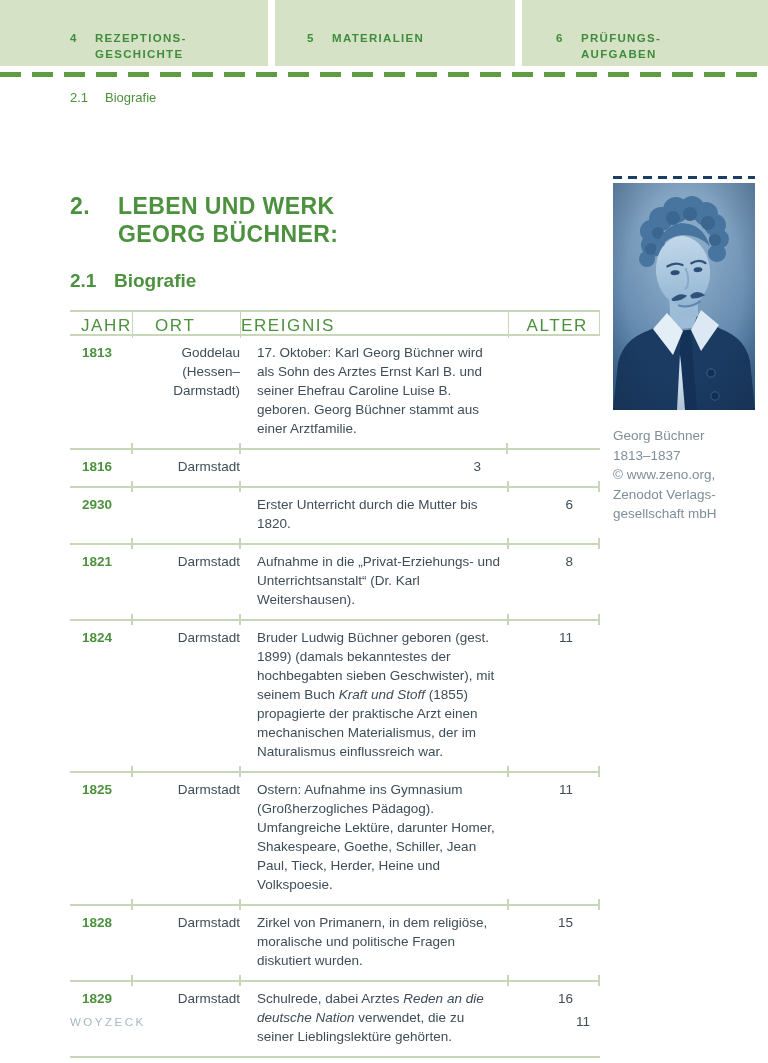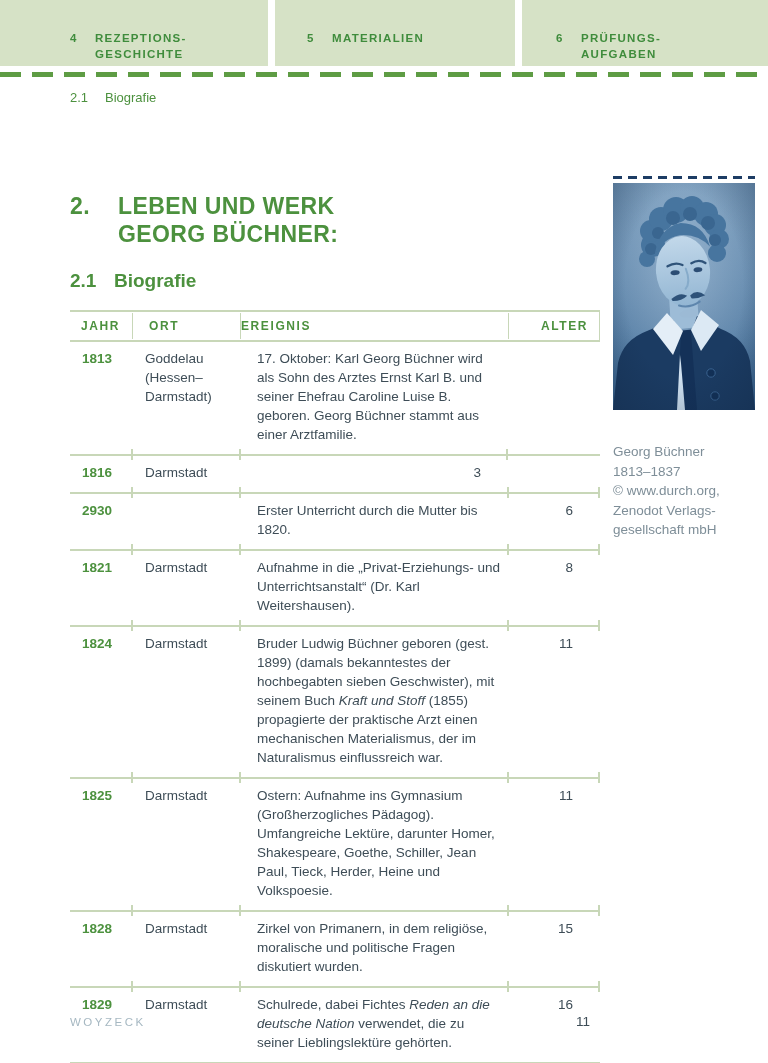--- a/index.html
+++ b/index.html
@@ -42,45 +42,45 @@
       font-weight:bold;font-size:23px;line-height:28px;letter-spacing:.4px;}
   .h1 .num{width:48px;flex:0 0 48px;}
   .h1 .lines span{display:block;}
   .h2{position:absolute;top:270px;left:70px;display:flex;color:var(--green);
       font-weight:bold;font-size:19px;}
   .h2 .num{width:44px;flex:0 0 44px;}
 
   
   .bio{position:absolute;top:310px;left:70px;width:530px;font-size:13.5px;line-height:19px;color:var(--ink);
        border-bottom:2px solid var(--sage);}
-  .bio-header{display:grid;grid-template-columns:62px 108px 268px 92px;height:32px;align-items:center;
+  .bio-header{display:grid;grid-template-columns:62px 108px 268px 92px;height:26px;align-items:center;
        border-top:2px solid var(--sage);border-bottom:2px solid var(--sage);border-right:1px solid var(--sage);
-       color:var(--green);font-size:12px;font-weight:bold;letter-spacing:1.6px;}
+       color:var(--green);font-size:17px;font-weight:normal;letter-spacing:1.6px;}
   .bio-header .hc{height:26px;display:flex;align-items:center;}
   .bio-header .hc+.hc{border-left:1px solid var(--sage);}
   .bio-header .h-jahr{padding-left:11px;}
-  .bio-header .h-ort{padding-left:16px;}
+  .bio-header .h-ort{padding-left:22px;}
   .bio-header .h-ereignis{}
   .bio-header .h-alter{justify-content:flex-end;padding-right:12px;}
   .bio-row{display:grid;grid-template-columns:62px 108px 268px 92px;position:relative;}
   .bio-row+.bio-row{border-top:2px solid var(--sage);}
   .bio-row .cell{position:relative;padding-top:7px;padding-bottom:10px;}
   .bio-row+.bio-row .place::before,.bio-row+.bio-row .event::before,.bio-row+.bio-row .age::before{
       content:"";position:absolute;left:-1px;top:-7px;width:2px;height:11px;background:var(--sage);}
   .bio-row+.bio-row .age::after{
       content:"";position:absolute;right:0;top:-7px;width:2px;height:11px;background:var(--sage);}
   .bio-row .year{padding-left:12px;font-weight:bold;color:var(--green);}
-  .bio-row .place{padding-left:13px;}
+  .bio-row .place{padding-left:13px;text-align:right;}
   .bio-row .event{padding-left:17px;padding-right:6px;}
   .bio-row .age{text-align:right;padding-right:27px;}
   .event .it{font-style:italic;}
 
   
   .portrait{position:absolute;top:183px;left:613px;width:142px;height:227px;display:block;}
-  .caption{position:absolute;top:442px;left:613px;width:150px;font-size:13.5px;line-height:19.5px;color:var(--cap);}
+  .caption{position:absolute;top:426px;left:613px;width:150px;font-size:13.5px;line-height:19.5px;color:var(--cap);}
   .caption span{display:block;}
 
   
   .foot-title{position:absolute;top:1016px;left:70px;font-size:11.5px;font-weight:normal;
       letter-spacing:2.5px;color:var(--foot);}
   .foot-page{position:absolute;top:1014px;left:540px;width:50px;text-align:right;
       font-size:13.5px;color:var(--ink);}
 </style>
 </head>
 <body>
@@ -176,21 +176,21 @@
         </div>
         <div class="bio-row">
           <div class="cell year">1828</div>
           <div class="cell place">Darmstadt</div>
           <div class="cell event"><span>Zirkel von Primanern, in dem religiöse, moralische und politische Fragen diskutiert wurden.</span></div>
           <div class="cell age">15</div>
         </div>
         <div class="bio-row">
           <div class="cell year">1829</div>
           <div class="cell place">Darmstadt</div>
-          <div class="cell event"><span>Schulrede, dabei Fichtes </span><span class="it">Reden an die deutsche Nation</span><span> verwendet, die zu seiner Lieblingslektüre gehörten.</span></div>
+          <div class="cell event"><span>Schulrede, dabei Arztes </span><span class="it">Reden an die deutsche Nation</span><span> verwendet, die zu seiner Lieblingslektüre gehörten.</span></div>
           <div class="cell age">16</div>
         </div>
       </div>
   </div>
 
   <div class="navy-dashes"></div>
   <svg class="portrait" viewBox="0 0 142 227" role="img">
     <defs>
       <linearGradient id="bgGrad" x1="0" y1="0" x2="0" y2="1">
         <stop offset="0" stop-color="#6d92b4"></stop>
@@ -252,21 +252,21 @@
     <path d="M54,130 L40,146 L60,172 L70,148 Z" fill="#e4eef7"></path>
     <path d="M88,127 L106,142 L88,168 L78,147 Z" fill="#dce9f4"></path>
     <circle cx="98" cy="190" r="4.2" fill="#123056" stroke="#3a6390" stroke-width="1"></circle>
     <circle cx="102" cy="213" r="4.2" fill="#123056" stroke="#3a6390" stroke-width="1"></circle>
     <rect width="142" height="227" fill="url(#vign)"></rect>
   </svg>
 
   <div class="caption">
     <span>Georg Büchner</span>
     <span>1813–1837</span>
-    <span>© www.durch.org,</span>
+    <span>© www.zeno.org,</span>
     <span>Zenodot Verlags-</span>
     <span>gesellschaft mbH</span>
   </div>
 
   <div class="foot-title">WOYZECK</div>
   <div class="foot-page">11</div>
 
 </div>
 
 </body></html>

